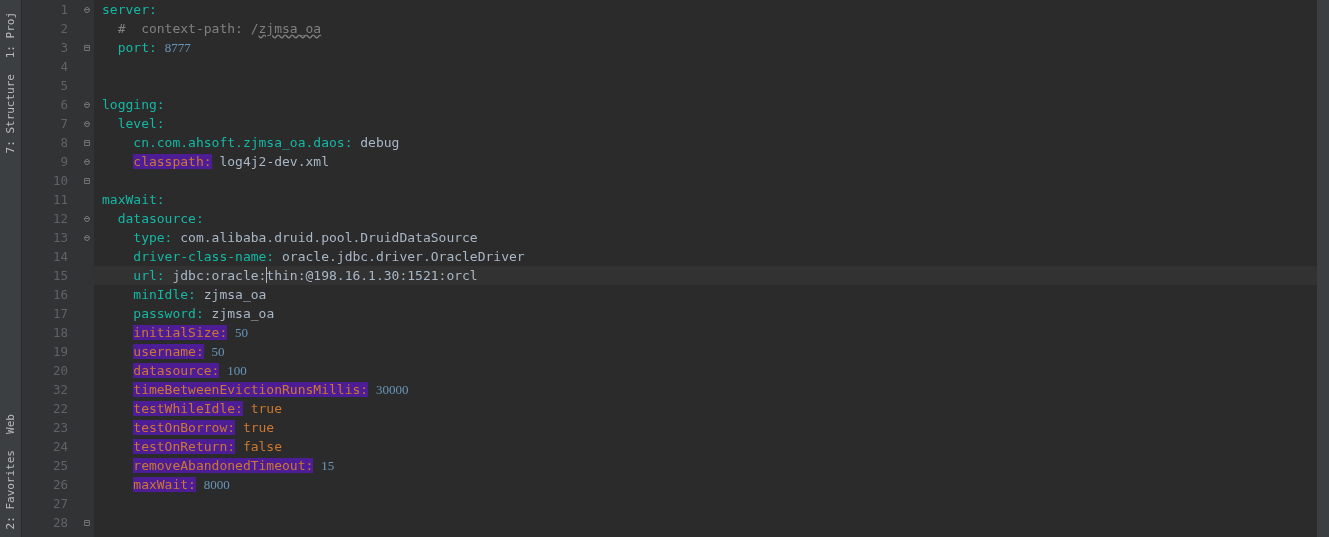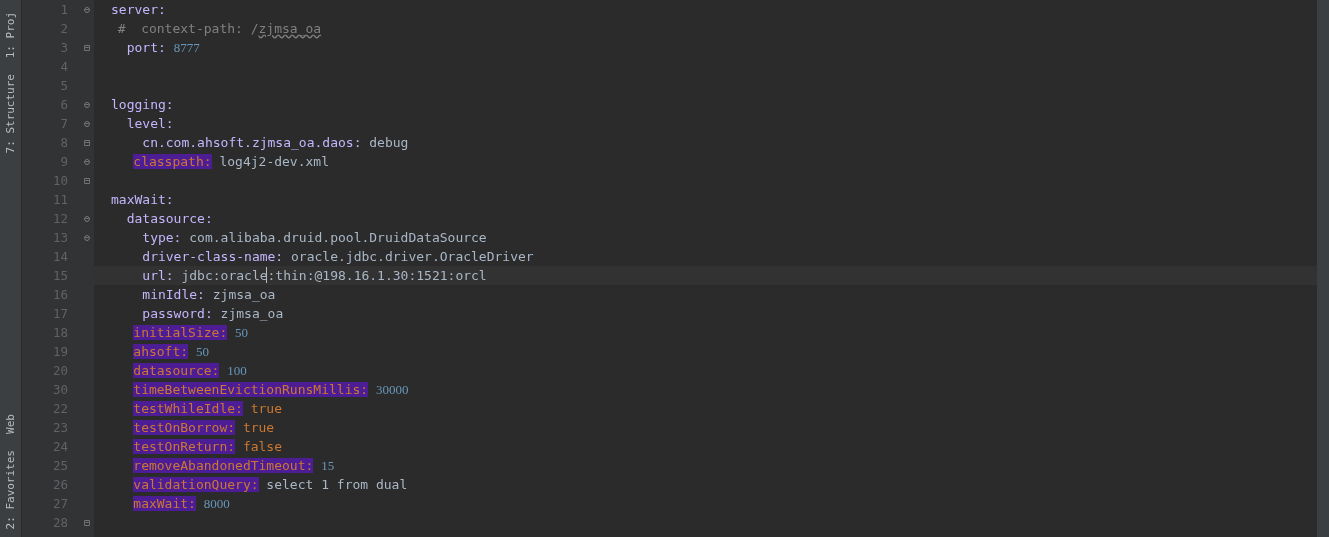--- a/index.html
+++ b/index.html
@@ -67,21 +67,21 @@
   line-height: 19px;
   white-space: pre;
   position: relative;
 }
 .code-line.current {
   background: #323232;
   margin-left: -8px;
   padding-left: 8px;
   margin-right: 0;
 }
-.key { color: #c4b5fd; margin-left: 9px; }
+.key { color: #14b8a6; }
 .key-hl { color: #cc7832; background: #4c1d95; }
 .number { color: #6897bb; font-family: Liberation Serif, serif; }
 .comment { color: #808080; }
 .value { color: #a9b7c6; }
 .squiggle { text-decoration: underline wavy #808080; }
 .bool { color: #cc7832; }
 .caret {
   position: absolute;
   width: 1px;
   height: 16px;
@@ -127,21 +127,21 @@
       <div class="gutter-line">11</div>
       <div class="gutter-line">12</div>
       <div class="gutter-line">13</div>
       <div class="gutter-line">14</div>
       <div class="gutter-line">15</div>
       <div class="gutter-line">16</div>
       <div class="gutter-line">17</div>
       <div class="gutter-line">18</div>
       <div class="gutter-line">19</div>
       <div class="gutter-line">20</div>
-      <div class="gutter-line">30</div>
+      <div class="gutter-line">32</div>
       <div class="gutter-line">22</div>
       <div class="gutter-line">23</div>
       <div class="gutter-line">24</div>
       <div class="gutter-line">25</div>
       <div class="gutter-line">26</div>
       <div class="gutter-line">27</div>
       <div class="gutter-line">28</div>
     </div>
   <div class="fold-gutter" id="fold-gutter">
       <div class="fold-line"><span class="fold-mark">⊖</span></div>
@@ -185,24 +185,23 @@
       <div class="code-line"><span>    </span><span class="key-hl">classpath:</span><span class="value"> log4j2-dev.xml</span></div>
       <div class="code-line"></div>
       <div class="code-line"><span class="key">maxWait:</span></div>
       <div class="code-line"><span>  </span><span class="key">datasource:</span></div>
       <div class="code-line"><span>    </span><span class="key">type:</span><span class="value"> com.alibaba.druid.pool.DruidDataSource</span></div>
       <div class="code-line"><span>    </span><span class="key">driver-class-name:</span><span class="value"> oracle.jdbc.driver.OracleDriver</span></div>
       <div class="code-line current"><span>    </span><span class="key">url:</span><span class="value"> jdbc:oracle:thin:@198.16.1.30:1521:orcl</span><span class="caret" style="left: 172px;"></span></div>
       <div class="code-line"><span>    </span><span class="key">minIdle:</span><span class="value"> zjmsa_oa</span></div>
       <div class="code-line"><span>    </span><span class="key">password:</span><span class="value"> zjmsa_oa</span></div>
       <div class="code-line"><span>    </span><span class="key-hl">initialSize:</span><span> </span><span class="number">50</span></div>
-      <div class="code-line"><span>    </span><span class="key-hl">ahsoft:</span><span> </span><span class="number">50</span></div>
+      <div class="code-line"><span>    </span><span class="key-hl">username:</span><span> </span><span class="number">50</span></div>
       <div class="code-line"><span>    </span><span class="key-hl">datasource:</span><span> </span><span class="number">100</span></div>
       <div class="code-line"><span>    </span><span class="key-hl">timeBetweenEvictionRunsMillis:</span><span> </span><span class="number">30000</span></div>
       <div class="code-line"><span>    </span><span class="key-hl">testWhileIdle:</span><span> </span><span class="bool">true</span></div>
       <div class="code-line"><span>    </span><span class="key-hl">testOnBorrow:</span><span> </span><span class="bool">true</span></div>
       <div class="code-line"><span>    </span><span class="key-hl">testOnReturn:</span><span> </span><span class="bool">false</span></div>
       <div class="code-line"><span>    </span><span class="key-hl">removeAbandonedTimeout:</span><span> </span><span class="number">15</span></div>
-      <div class="code-line"><span>    </span><span class="key-hl">validationQuery:</span><span class="value"> select 1 from dual</span></div>
       <div class="code-line"><span>    </span><span class="key-hl">maxWait:</span><span> </span><span class="number">8000</span></div>
     </div>
   <div class="right-scroll"></div>
 </div>
 
 </body></html>

